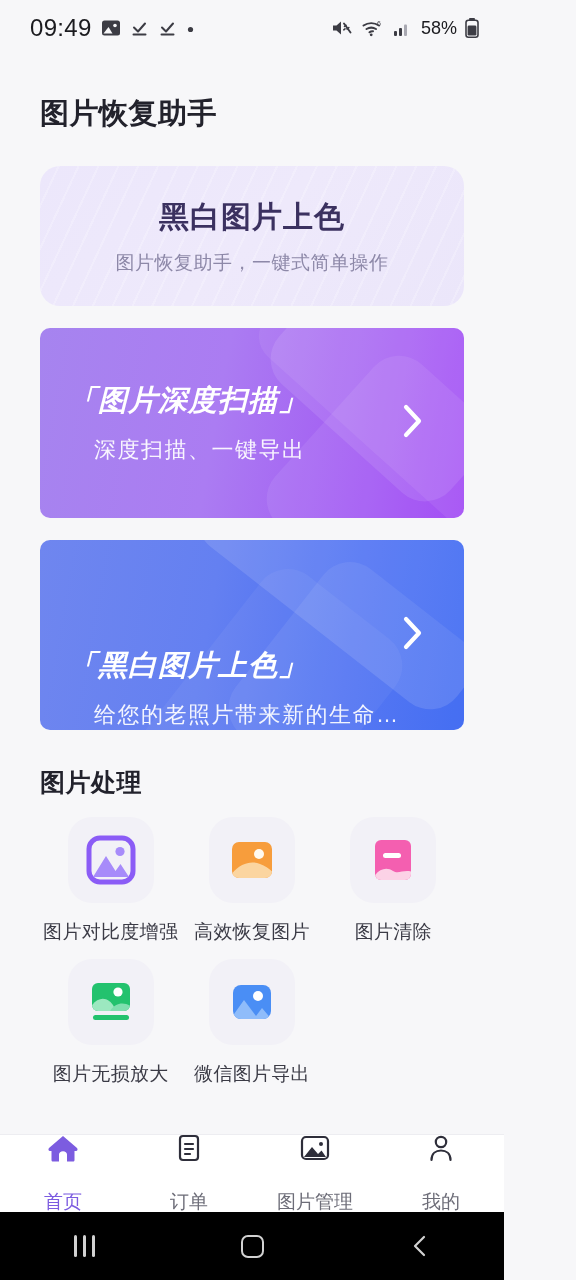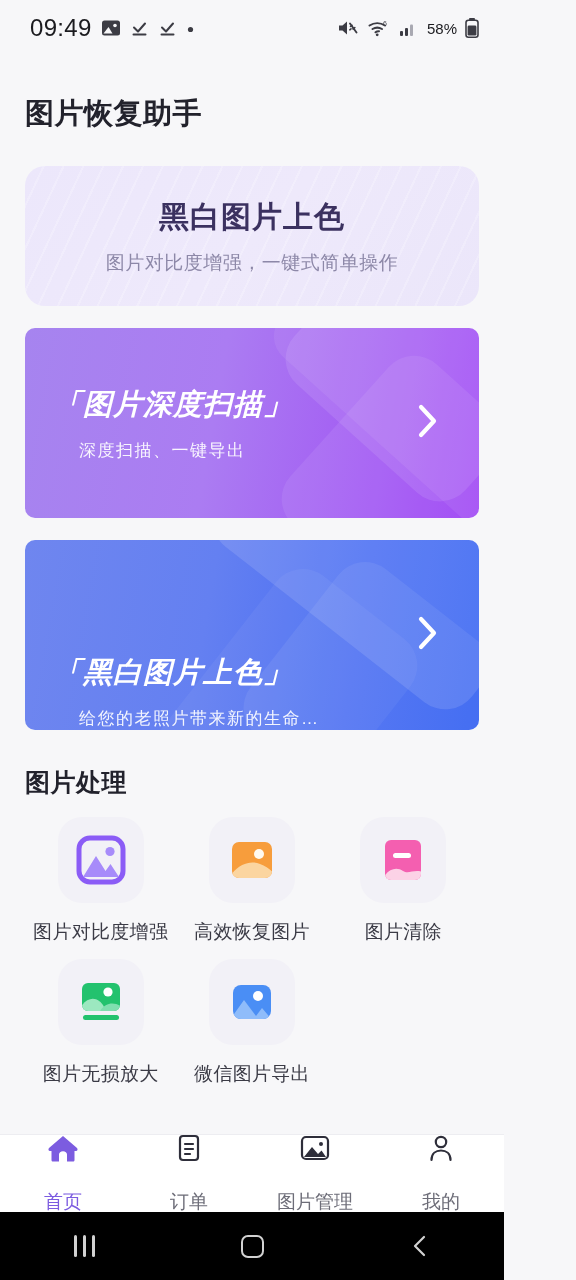--- a/index.html
+++ b/index.html
@@ -13,25 +13,25 @@
 
   
   .statusbar {
     height: 56px; flex: 0 0 56px;
     display: flex; align-items: center; justify-content: space-between;
     padding: 0 24px 0 30px; background: #f7f7f9;
   }
   .sb-left { display: flex; align-items: center; gap: 9px; }
   .sb-time { font-size: 24px; color: #1b1b1f; letter-spacing: .3px; font-family: "Liberation Sans", sans-serif; }
   .sb-right { display: flex; align-items: center; gap: 7px; }
-  .sb-pct { font-size: 15px; color: #1b1b1f; margin-left: 2px; }
+  .sb-pct { font-size: 18px; color: #1b1b1f; margin-left: 2px; }
   .sb-icon { display: inline-flex; align-items: center; }
 
   
-  .content { flex: 1 1 auto; position: relative; overflow: hidden; padding: 0 25px; }
+  .content { flex: 1 1 auto; position: relative; overflow: hidden; padding: 0 40px; }
 
   .page-title { font-size: 29px; font-weight: bold; color: #22222c; margin: 38px 0 0 0; letter-spacing: .5px; }
 
   
   .hero {
     margin-top: 32px; height: 140px; border-radius: 20px;
     background: linear-gradient(135deg, #ece7fb 0%, #eee9fb 50%, #ebe6fa 100%);
     display: flex; flex-direction: column; align-items: center; justify-content: center;
     position: relative; overflow: hidden;
   }
@@ -54,21 +54,21 @@
   .deco { position: absolute; border-radius: 34px; pointer-events: none; }
   .purple .deco1 { width: 230px; height: 230px; right: -70px; top: -90px; background: rgba(255,255,255,.10); transform: rotate(42deg); }
   .purple .deco2 { width: 215px; height: 215px; right: -48px; top: 58px; background: rgba(255,255,255,.08); transform: rotate(42deg); }
   .purple .deco3 { width: 300px; height: 150px; right: -95px; top: -20px; background: rgba(255,255,255,.07); transform: rotate(42deg); border-radius: 28px; }
   .blue .deco1 { width: 320px; height: 240px; right: -80px; top: -130px; background: rgba(255,255,255,.12); transform: rotate(38deg); }
   .blue .deco2 { width: 240px; height: 210px; right: -30px; top: 60px; background: rgba(255,255,255,.07); transform: rotate(38deg); }
   .blue .deco3 { width: 170px; height: 260px; right: 110px; top: 40px; background: rgba(255,255,255,.05); transform: rotate(38deg); }
 
   .fcard-text { position: relative; z-index: 3; padding-left: 28px; }
   .fcard-title { font-size: 29px; font-weight: bold; color: #ffffff; font-style: italic; letter-spacing: 1px; white-space: nowrap; }
-  .fcard-sub { font-size: 17px; color: rgba(255,255,255,.92); margin-top: 14px; padding-left: 26px; letter-spacing: 1.5px; white-space: nowrap; }
+  .fcard-sub { font-size: 22px; color: rgba(255,255,255,.92); margin-top: 14px; padding-left: 26px; letter-spacing: 1.5px; white-space: nowrap; }
   .chev { position: absolute; right: 38px; top: 50%; transform: translateY(-50%); z-index: 4; }
 
   
   .section-title { font-size: 25px; font-weight: bold; color: #22222c; margin: 36px 0 0 0; letter-spacing: .5px; }
 
   .grid { display: flex; flex-wrap: wrap; margin-top: 18px; }
   .gitem { width: 33.333%; display: flex; flex-direction: column; align-items: center; margin-bottom: 14px; }
   .gtile {
     width: 86px; height: 86px; border-radius: 24px; background: #f2f1f7;
     display: flex; align-items: center; justify-content: center;
@@ -158,21 +158,21 @@
       </span>
     </div>
   </div>
 
   <div class="content">
 
     <div class="page-title">图片恢复助手</div>
 
     <div class="hero">
       <div class="hero-title">黑白图片上色</div>
-      <div class="hero-sub">图片对比度增强，一键式简单操作</div>
+      <div class="hero-sub">图片恢复助手，一键式简单操作</div>
     </div>
 
     <div class="fcard purple">
       <span class="deco deco3"></span>
       <span class="deco deco1"></span>
       <span class="deco deco2"></span>
       <div class="fcard-text">
         <div class="fcard-title">「图片深度扫描」</div>
         <div class="fcard-sub">深度扫描、一键导出</div>
       </div>

